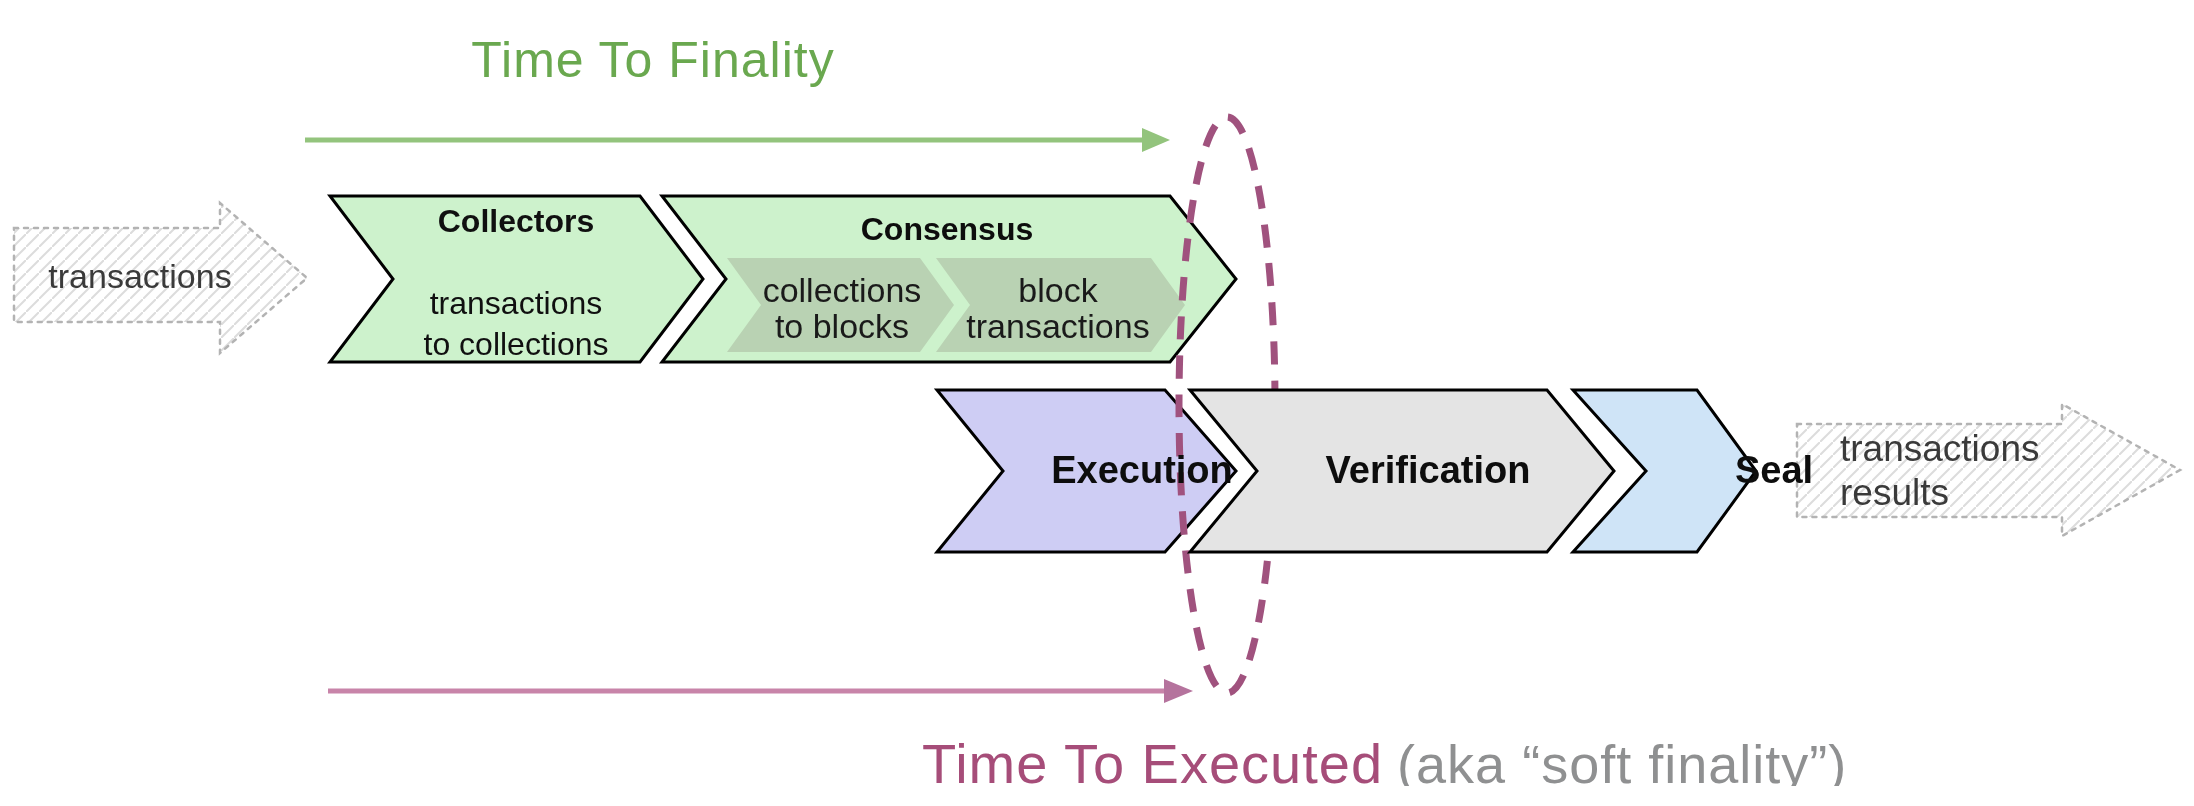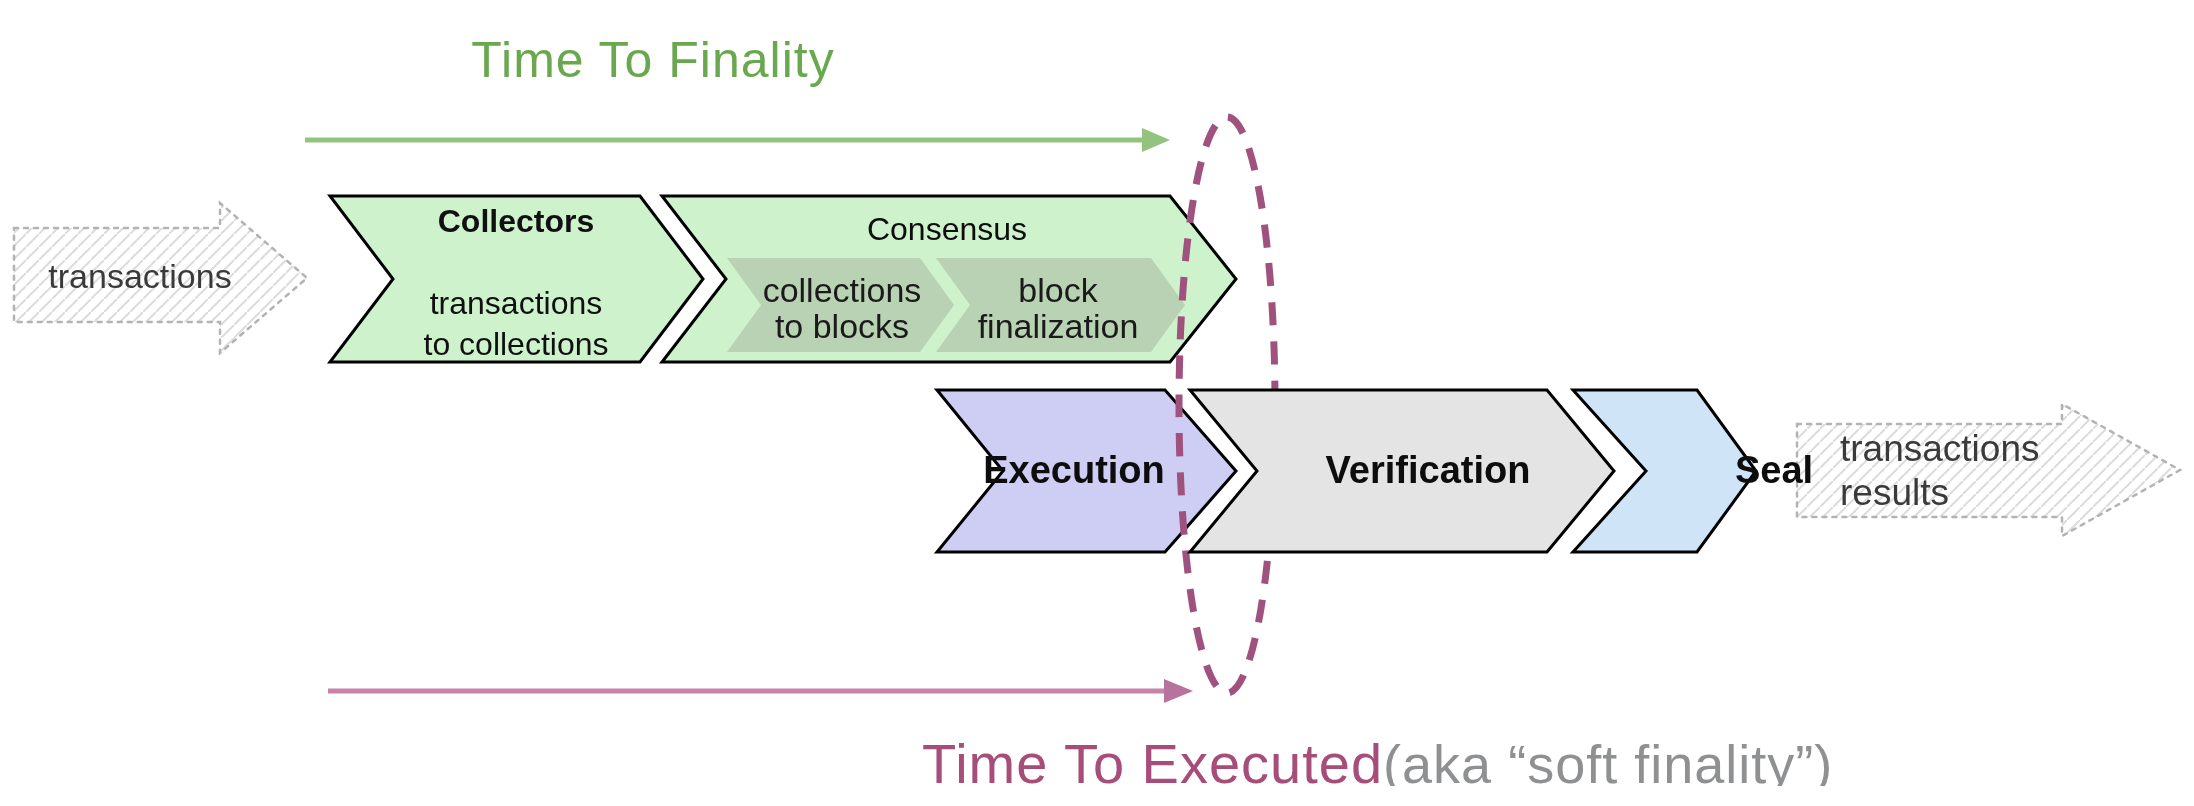--- a/index.html
+++ b/index.html
@@ -28,28 +28,28 @@
     transform:translate(-50%,-50%);
     font-size:50px; letter-spacing:1px;
     color:#6aa84f; white-space:nowrap;
   }
   .caption-bottom {
     position:absolute; left:922px; top:763px;
     transform:translate(0,-50%);
     white-space:nowrap; font-size:56px; letter-spacing:1px;
   }
   .caption-title { color:#a64d79;margin-top:15px; }
-  .caption-note  { color:#8f9091; font-size:54px; }
+  .caption-note  { color:#8f9091; margin-left:14px; font-size:54px; }
 
   .sketch-label { color:#3a3a3a; font-size:34px; line-height:41px; }
   .out-label { text-align:left; transform:translate(0,-50%); font-size:37px; line-height:44px; }
 
   .stage-label  { font-weight:bold; font-size:38px; color:#0d0d0d; white-space:nowrap; }
   .inner-label  { font-size:34px; line-height:36px; color:#1a1a1a; }
-  .consensus-title { font-weight:normal; font-size:32px; color:#0d0d0d; white-space:nowrap; }
+  .consensus-title { font-weight:bold; font-size:32px; color:#0d0d0d; white-space:nowrap; }
 </style>
 </head>
 <body>
 
 <div class="stage">
 
   <svg class="layer" width="2194" height="806" viewBox="0 0 2194 806">
     <defs>
       <pattern id="hatch" patternUnits="userSpaceOnUse" width="13" height="13">
         <path d="M0,13 L13,0" fill="none" stroke-width="2" stroke="#dcdcdc"></path>
@@ -98,21 +98,21 @@
     <div>transactions
 to collections</div>
   </div>
 
   <div class="lbl consensus-title" style="left:947px; top:229px;">Consensus</div>
 
   <div class="lbl inner-label" style="left:842px; top:308px;">collections
 to blocks</div>
 
   <div class="lbl inner-label" style="left:1058px; top:308px;">block
-finalization</div>
+transactions</div>
 
-  <div class="lbl stage-label" style="left:1074px; top:470px;">Execution</div>
+  <div class="lbl stage-label" style="left:1142px; top:470px;">Execution</div>
 
   <div class="lbl stage-label" style="left:1428px; top:470px;">Verification</div>
 
   <div class="lbl stage-label" style="left:1774px; top:470px;">Seal</div>
 
 </div>
 
 </body></html>

